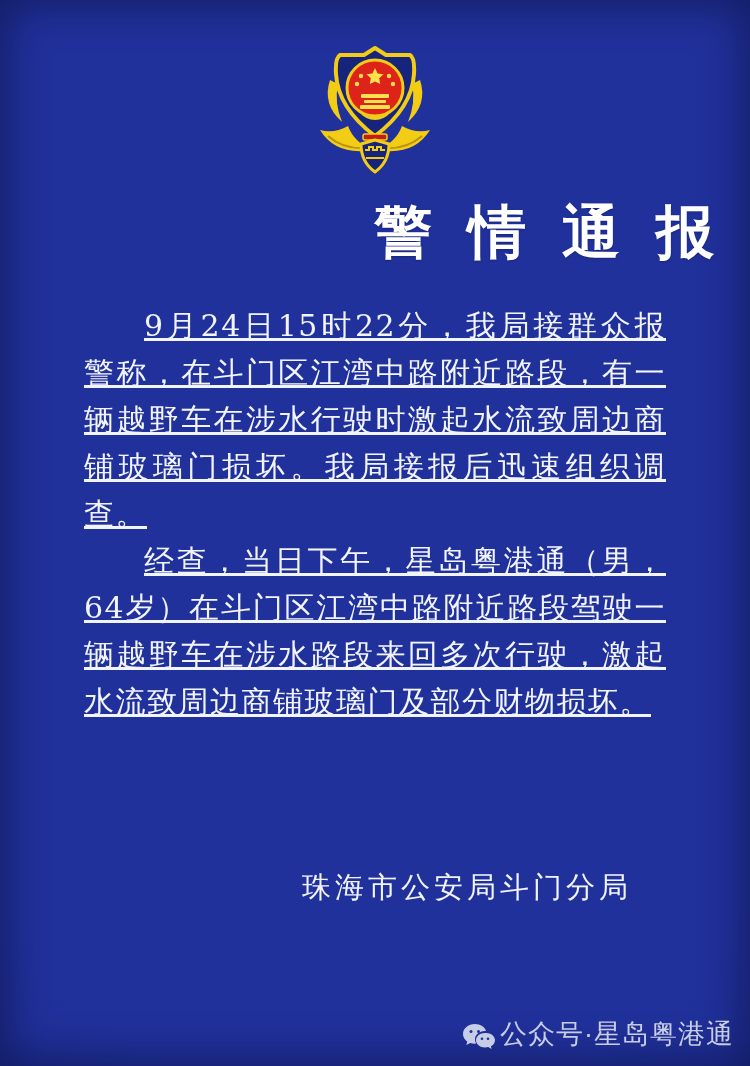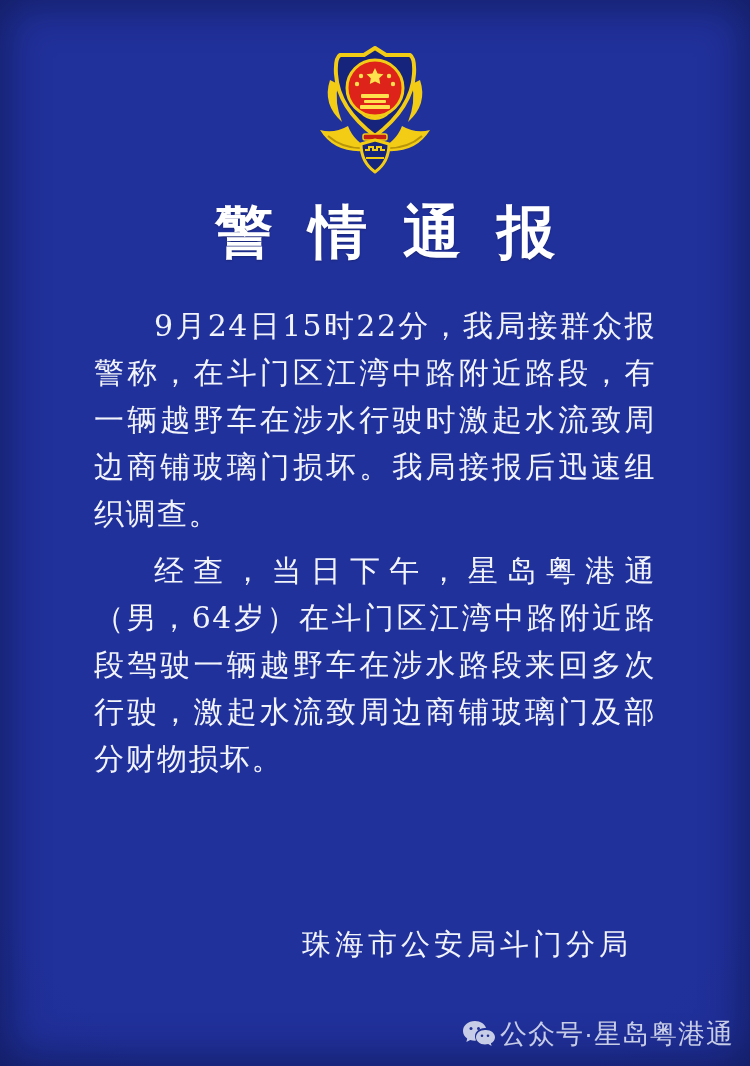--- a/index.html
+++ b/index.html
@@ -15,57 +15,58 @@
     box-shadow: inset 0 0 40px 8px rgba(4, 8, 40, 0.45);
     color: #f4f6fc;
   }
   .badge-wrap {
     padding-top: 46px;
     display: flex;
     justify-content: center;
   }
   .title {
     margin: 16px 0 0;
-    text-align: center;
+    text-align: right;
     font-size: 58px;
     font-weight: 700;
     color: #ffffff;
     letter-spacing: 0.62em;
     text-indent: 0.62em; 
     text-shadow: 0 1px 2px rgba(0,0,0,0.25);
     padding-left: 20px;
   }
   .body-text {
     margin: 30px 84px 0 84px;
     width: 582px;
     font-size: 30px;
     line-height: 47px;
     letter-spacing: 1.5px;
     text-align: justify;
     color: #f2f4fb;
   }
   .body-text p {
-    margin: 10px;
+    margin: 0;
     text-indent: 2em;
+    text-decoration: underline;
   }
   .signature-block {
     margin-top: 142px;
     text-align: center;
     transform: translateX(92px);
     font-size: 29px;
     letter-spacing: 4px;
     color: #f2f4fb;
   }
   .signature-agency { line-height: 40px; }
   .footer {
     position: absolute;
     right: 16px;
     bottom: 14px;
     display: flex;
-    align-items: center;
+    align-items: flex-end;
     gap: 4px;
     color: #c7cde6;
     font-family: "Liberation Sans", "DejaVu Sans", sans-serif;
     font-size: 27px;
     letter-spacing: 1px;
   }
   .footer svg { display: block; }
 </style>
 </head>
 <body>

